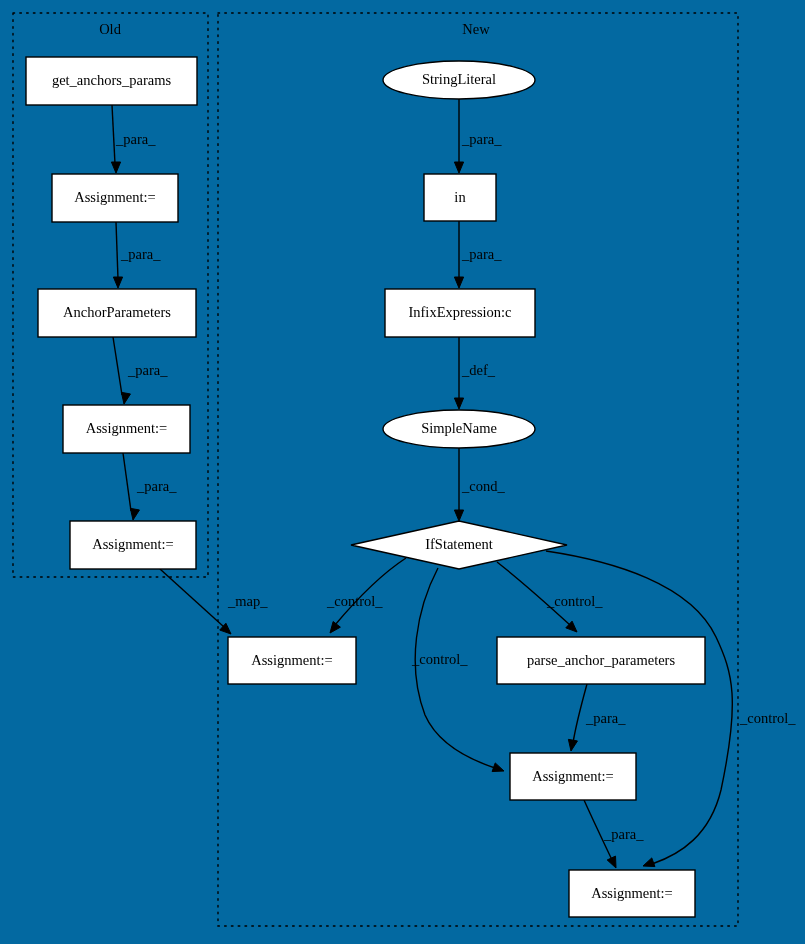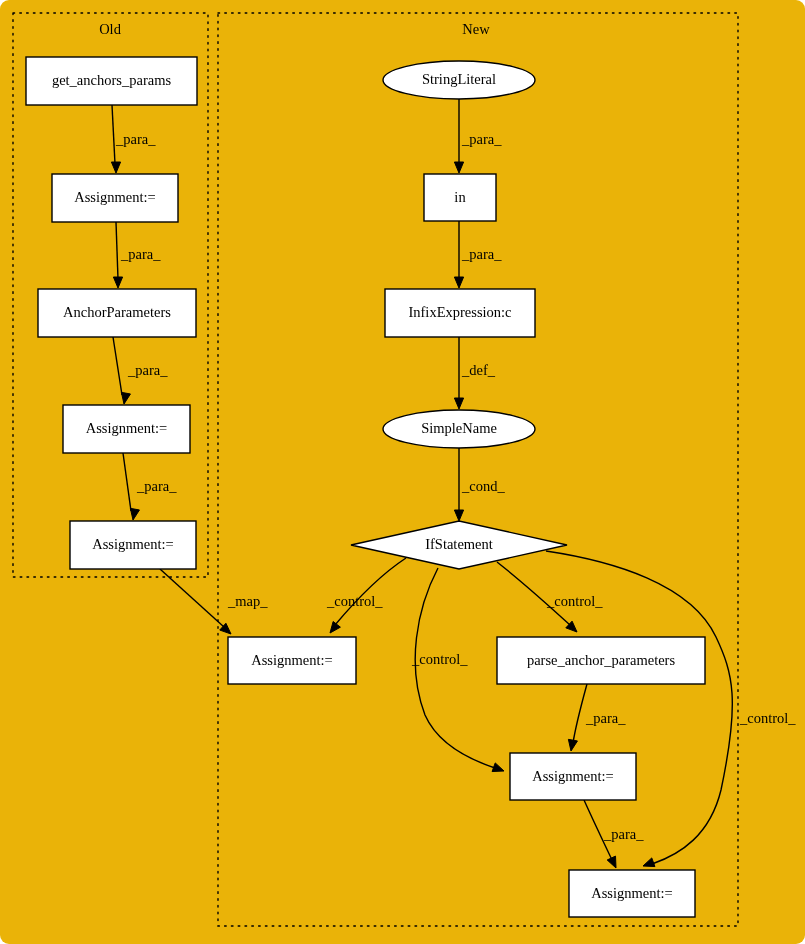--- a/index.html
+++ b/index.html
@@ -4,24 +4,23 @@
 <style>
   html, body {
     margin: 0;
     padding: 0;
     background: #ffffff;
   }
   #canvas {
     position: relative;
     width: 805px;
     height: 944px;
-    background: #eab308;
+    background: #0369a1;
     font-family: "Liberation Serif", "DejaVu Serif", serif;
     overflow: hidden;
-    border-radius: 9px;
   }
   svg.graph-layer {
     position: absolute;
     left: 0;
     top: 0;
     width: 805px;
     height: 944px;
   }
   .cluster-rect {
     fill: none;

